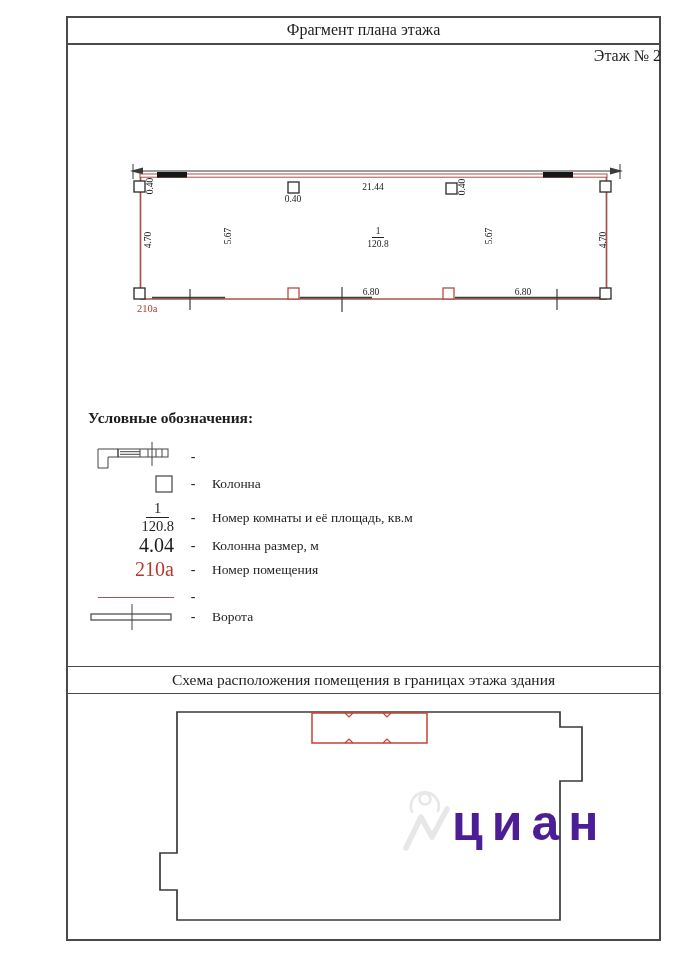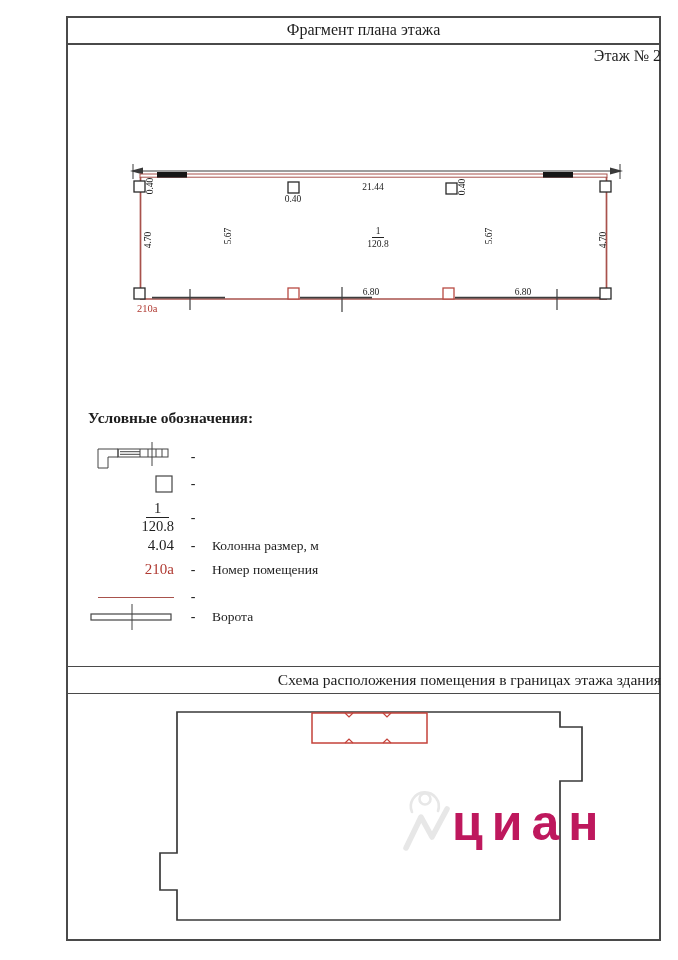--- a/index.html
+++ b/index.html
@@ -24,27 +24,27 @@
   .frac .den{display:block;padding-top:1px;}
   
   #legend-heading{left:88px;top:409px;font-size:15.5px;font-weight:bold;}
   .lrow{position:absolute;left:88px;width:470px;display:flex;align-items:center;}
   .lsym{width:86px;display:flex;justify-content:flex-end;align-items:center;}
   .ldash{width:38px;text-align:center;font-size:14px;}
   .llabel{flex:1;font-size:13.5px;white-space:nowrap;}
   .legend-frac{text-align:center;font-size:14.5px;line-height:15px;}
   .legend-frac .num{display:inline-block;border-bottom:1.2px solid #222;padding:0 8px 1px 8px;}
   .legend-frac .den{display:block;padding-top:1px;}
-  .legend-num{font-size:15px;}
+  .legend-num{font-size:20px;}
   .redline-sym{width:76px;border-top:1.6px solid #a8524c;}
   #scale-label{left:66px;top:641px;width:595px;text-align:center;font-size:16px;}
   #scheme-row{left:66px;top:666px;width:595px;height:26px;border-top:1.5px solid #4a4a4a;
-    border-bottom:1.5px solid #4a4a4a;display:flex;align-items:center;justify-content:flex-end;font-size:15.5px;}
-  
-  #watermark-text{left:452px;top:798px;font-size:50px;font-weight:bold;color:#be185d;
+    border-bottom:1.5px solid #4a4a4a;display:flex;align-items:center;justify-content:center;font-size:15.5px;}
+  
+  #watermark-text{left:452px;top:798px;font-size:50px;font-weight:bold;color:#4c1d95;
     font-family:"Liberation Sans","DejaVu Sans",sans-serif;letter-spacing:9px;line-height:50px;}
 </style>
 </head>
 <body>
 
 <div id="page">
 
   <svg class="layer abs" viewBox="0 0 678 960">
 
     <g stroke="#3a3a3a" stroke-width="1">
@@ -147,30 +147,32 @@
     <span class="ldash">-</span>
   </div>
 
   <div class="lrow" style="top:472px;height:24px;">
     <span class="lsym">
       <svg width="20" height="20" viewBox="0 0 20 20">
           <rect x="2" y="2" width="16" height="16" fill="none" stroke="#444" stroke-width="1.2"></rect>
         </svg>
     </span>
     <span class="ldash">-</span>
+    <span class="llabel">Колонна</span>
   </div>
 
   <div class="lrow" style="top:499px;height:37px;">
     <span class="lsym">
       <span class="legend-frac">
         <span class="num">1</span>
         <span class="den">120.8</span>
       </span>
     </span>
     <span class="ldash">-</span>
+    <span class="llabel">Номер комнаты и её площадь, кв.м</span>
   </div>
 
   <div class="lrow" style="top:536px;height:19px;">
     <span class="lsym legend-num" style="display:block;text-align:right;">4.04</span>
     <span class="ldash">-</span>
     <span class="llabel">Колонна размер, м</span>
   </div>
 
   <div class="lrow" style="top:560px;height:19px;">
     <span class="lsym legend-num red-text" style="display:block;text-align:right;">210а</span>

